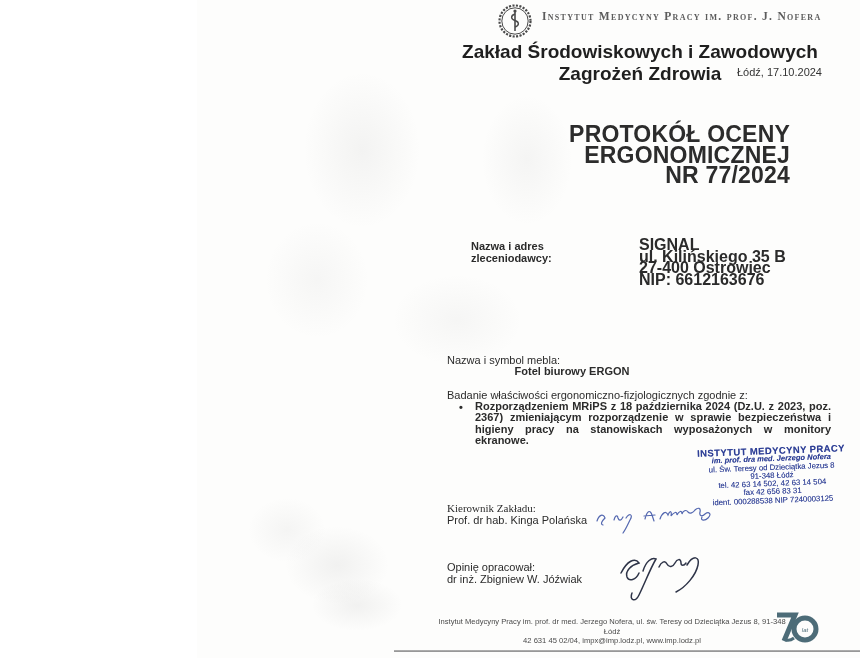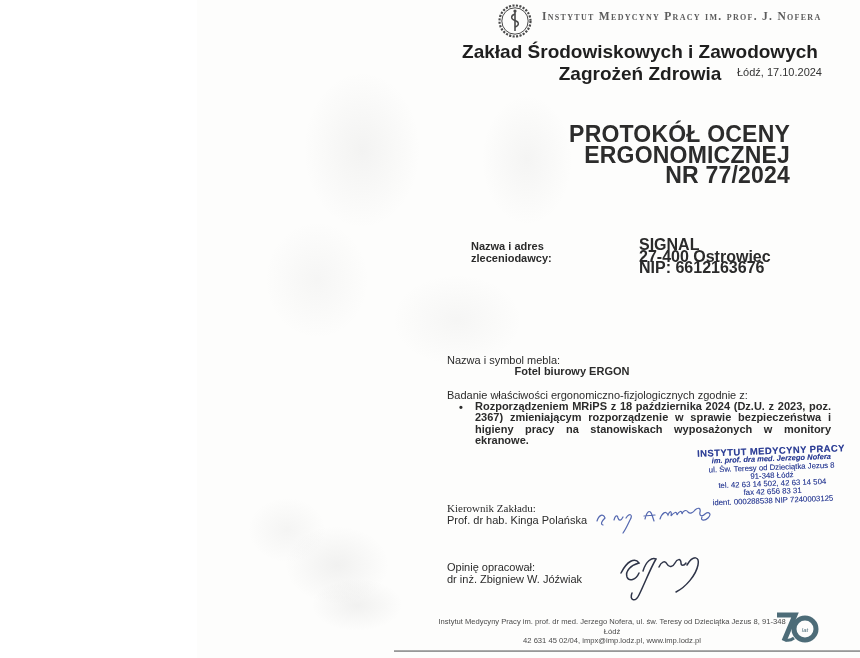--- a/index.html
+++ b/index.html
@@ -115,20 +115,21 @@
 
     <div class="abs doc-title">
       <div>PROTOKÓŁ OCENY</div>
       <div>ERGONOMICZNEJ</div>
       <div>NR 77/2024</div>
     </div>
 
     <div class="abs lbl b client-label">Nazwa i adres zleceniodawcy:</div>
     <div class="abs client-lines">
       <div>SIGNAL</div>
+      <div>ul. Kilińskiego 35 B</div>
       <div>27-400 Ostrowiec</div>
       <div>NIP: 6612163676</div>
     </div>
 
     <div class="abs lbl furn-label">Nazwa i symbol mebla:</div>
     <div class="abs lbl furn-value">Fotel biurowy ERGON</div>
 
     <div class="abs lbl study-intro">Badanie właściwości ergonomiczno-fizjologicznych zgodnie z:</div>
     <div class="abs bullet-row">
       <div class="bullet-dot">•</div>

